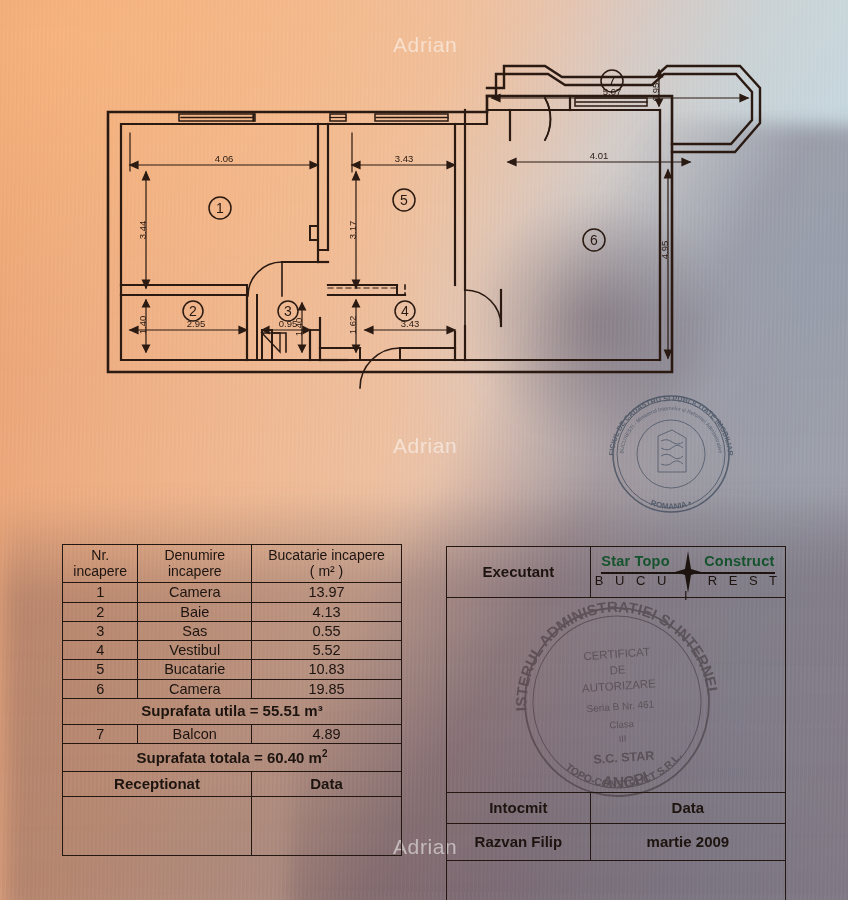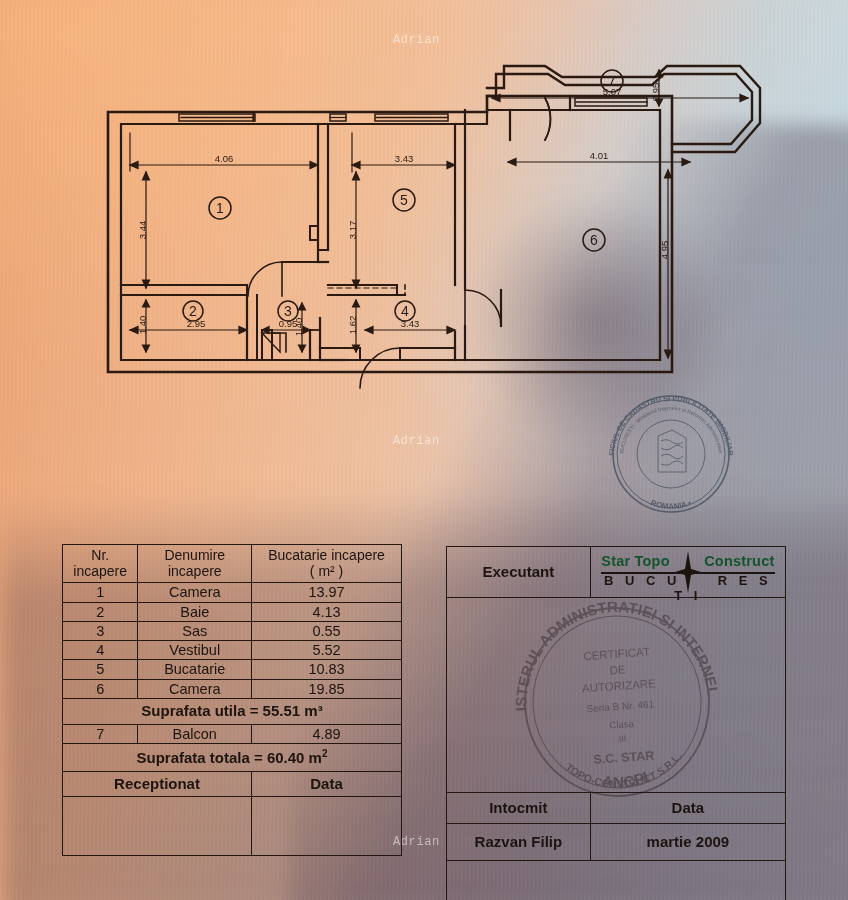--- a/index.html
+++ b/index.html
@@ -53,22 +53,22 @@
   }
   
   #grain{
     position:absolute;inset:0;pointer-events:none;opacity:.30;
     background-image:repeating-linear-gradient(91deg, rgba(255,255,255,.10) 0px, rgba(255,255,255,.10) 1px, rgba(0,0,0,.045) 2px, rgba(0,0,0,.00) 4px);
   }
 
   
   .wm{
     position:absolute;color:rgba(255,255,255,.52);
-    font-size:12px;letter-spacing:.6px;pointer-events:none;
-    font-family:Liberation Mono, monospace;
+    font-size:21px;letter-spacing:.6px;pointer-events:none;
+    font-family:Liberation Sans, sans-serif;
   }
 
   
   #plan{position:absolute;left:0;top:0;width:848px;height:420px;pointer-events:none;}
   #plan .ln{stroke:#2a1a12;fill:none;}
 
   
   .stamp{position:absolute;pointer-events:none;}
   #stampRound{left:598px;top:388px;width:146px;height:132px;opacity:.62;}
   #stampOval{left:508px;top:598px;width:218px;height:208px;opacity:.52;}
@@ -106,21 +106,21 @@
   #tblExec td.endblank{height:44px;}
 
   .logo-wrap{position:relative;width:100%;height:40px;}
   .logo-top{
     position:absolute;top:1px;left:0;right:0;text-align:center;
     font-size:14.5px;font-weight:bold;letter-spacing:.2px;color:#14532d;
   }
   .logo-rule{position:absolute;top:20px;left:6px;right:6px;height:1.6px;background:#1d1410;}
   .logo-bot{
     position:absolute;top:22px;left:0;right:0;text-align:center;
-    font-size:13px;font-weight:bold;letter-spacing:4px;color:#1d1410;
+    font-size:13px;font-weight:normal;letter-spacing:4px;color:#1d1410;
   }
   .logo-star{position:absolute;left:50%;top:-1px;transform:translateX(-50%);}
 
   sup.m2{font-size:10px;vertical-align:super;}
 </style>
 </head>
 <body>
 
 <div id="paper"></div>
 <div id="paperTint"></div>

